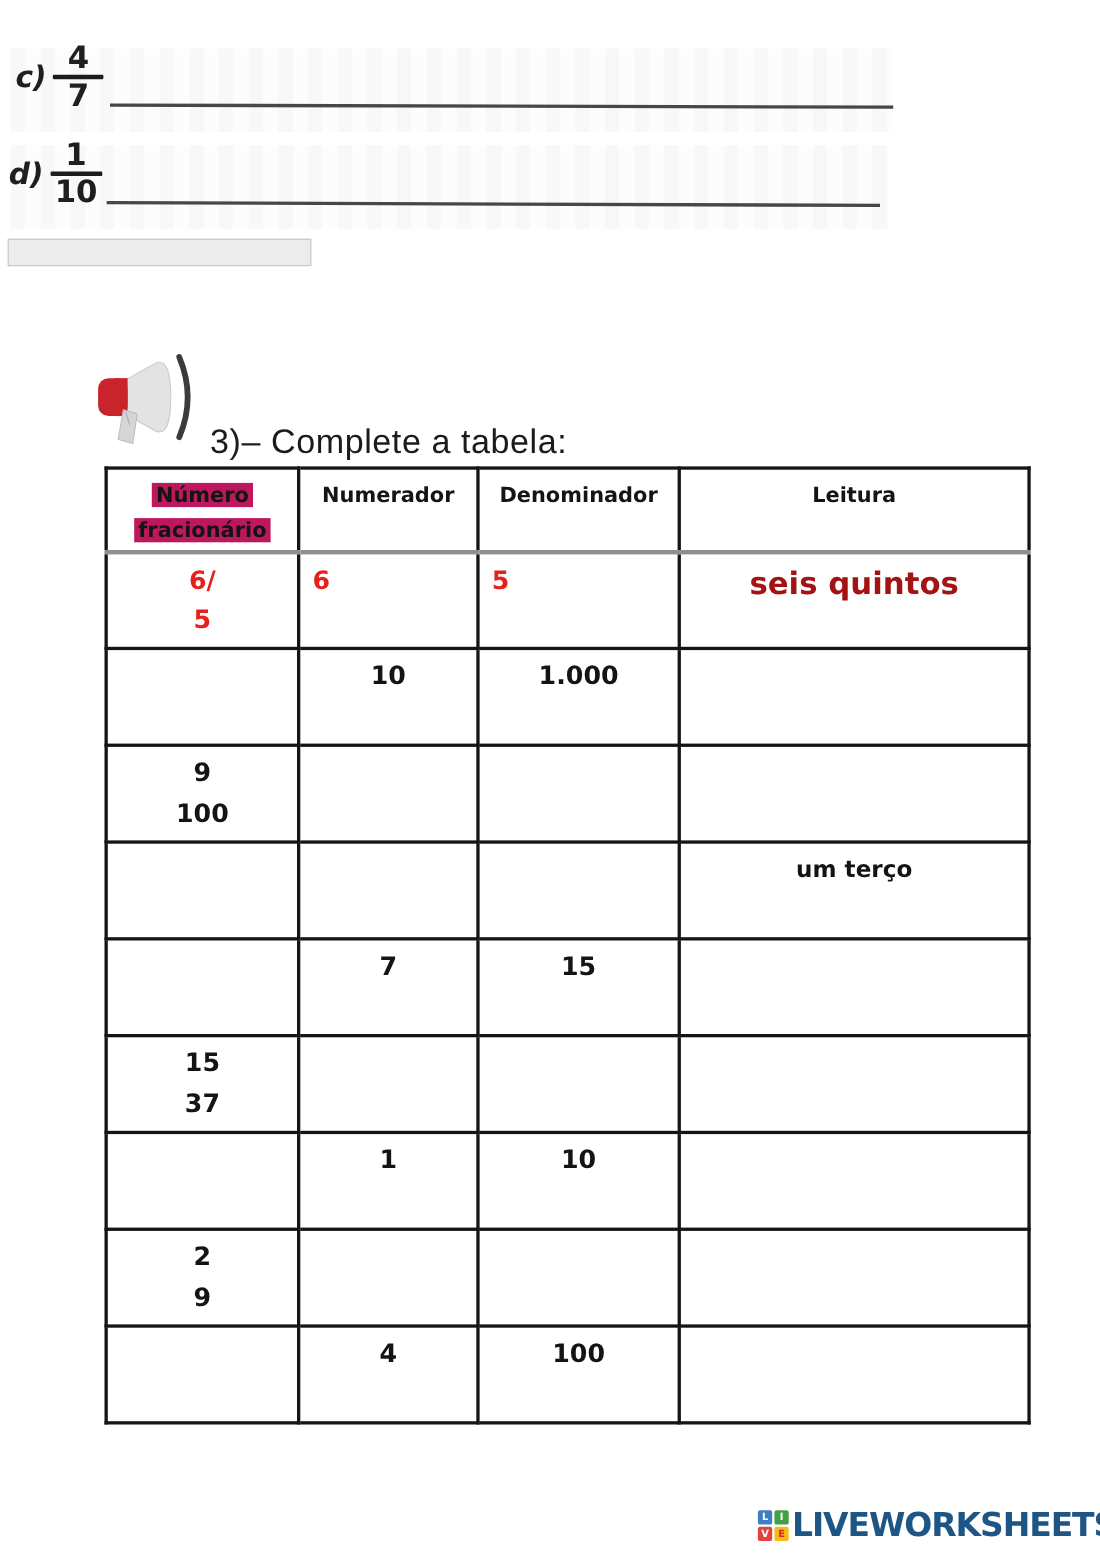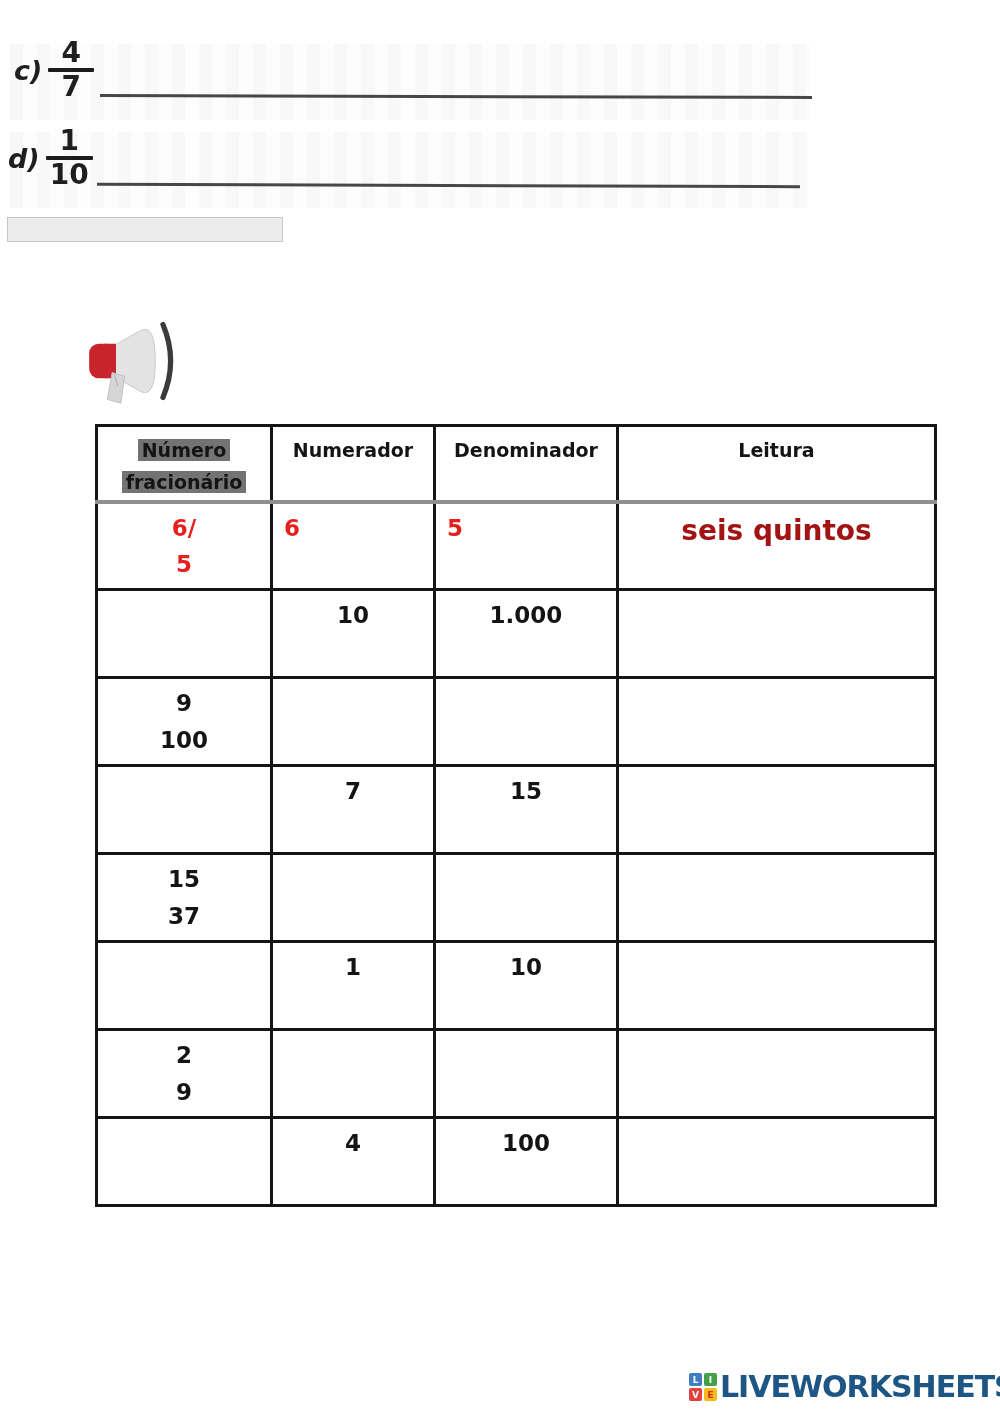--- a/index.html
+++ b/index.html
@@ -60,21 +60,21 @@
     box-sizing:border-box;
     overflow:hidden;
   }
   .fraction-table thead tr{height:71px;}
   .fraction-table tbody tr{height:88px;}
   .fraction-table th{
     font-size:19px;font-weight:600;color:#141414;
     padding-top:7px;line-height:1.7;
   }
   .fraction-table thead th{border-bottom:4px solid #8f8f8f;}
-  .hl{background:#737373;padding:0 4px;}
+  .hl{background:#be185d;padding:0 4px;}
   .fraction-table td{
     font-size:23px;font-weight:700;color:#141414;
     padding-top:11px;line-height:1.15;
   }
   td.cell-leitura{font-size:21px;}
   .fr-top{margin-bottom:10px;}
   .row-red td{color:var(--red-bright);}
   .row-red td.cell-num,.row-red td.cell-den{text-align:left;padding-left:11px;}
   .row-red td.cell-leitura{color:var(--red-dark);font-size:28px;}
   .row-red{font-size:24px;}
@@ -138,20 +138,21 @@
 
   <svg class="megaphone" width="115" height="90" viewBox="0 0 120 92">
     <path d="M44,31 L44,61 L74,78 Q89,85 89,46 Q89,7 74,14 Z" fill="#e3e3e3" stroke="#c9c9c9" stroke-width="1"></path>
     <rect x="20" y="28" width="28" height="36" rx="10" fill="#c9242b"></rect>
     <rect x="36" y="28" width="12" height="36" fill="#c9242b"></rect>
     <path d="M97,8 Q113,46 97,84" stroke="#3b3b3b" stroke-width="5.5" fill="none" stroke-linecap="round"></path>
     <path d="M44,58 L57,62 L53,90 L39,86 Z" fill="#d6d6d6" stroke="#bdbdbd" stroke-width="1"></path>
     <path d="M46,60 L50,72" stroke="#b9b9b9" stroke-width="1.5"></path>
   </svg>
 
+  <h2 class="section-heading">3)– Complete a tabela:</h2>
 
   <table class="fraction-table">
     <colgroup>
         <col style="width:175px">
         <col style="width:163px">
         <col style="width:183px">
         <col style="width:318px">
       </colgroup>
     <thead>
       <tr>
@@ -184,20 +185,29 @@
         <td class="cell-leitura"></td>
       </tr>
       <tr>
         <td class="cell-frac">
           <div class="fr-top">9</div>
           <div class="fr-bot">100</div>
         </td>
         <td class="cell-num"></td>
         <td class="cell-den"></td>
         <td class="cell-leitura"></td>
+      </tr>
+      <tr>
+        <td class="cell-frac">
+          <div class="fr-top"></div>
+          <div class="fr-bot"></div>
+        </td>
+        <td class="cell-num"></td>
+        <td class="cell-den"></td>
+        <td class="cell-leitura">um terço</td>
       </tr>
       <tr>
         <td class="cell-frac">
           <div class="fr-top"></div>
           <div class="fr-bot"></div>
         </td>
         <td class="cell-num">7</td>
         <td class="cell-den">15</td>
         <td class="cell-leitura"></td>
       </tr>

